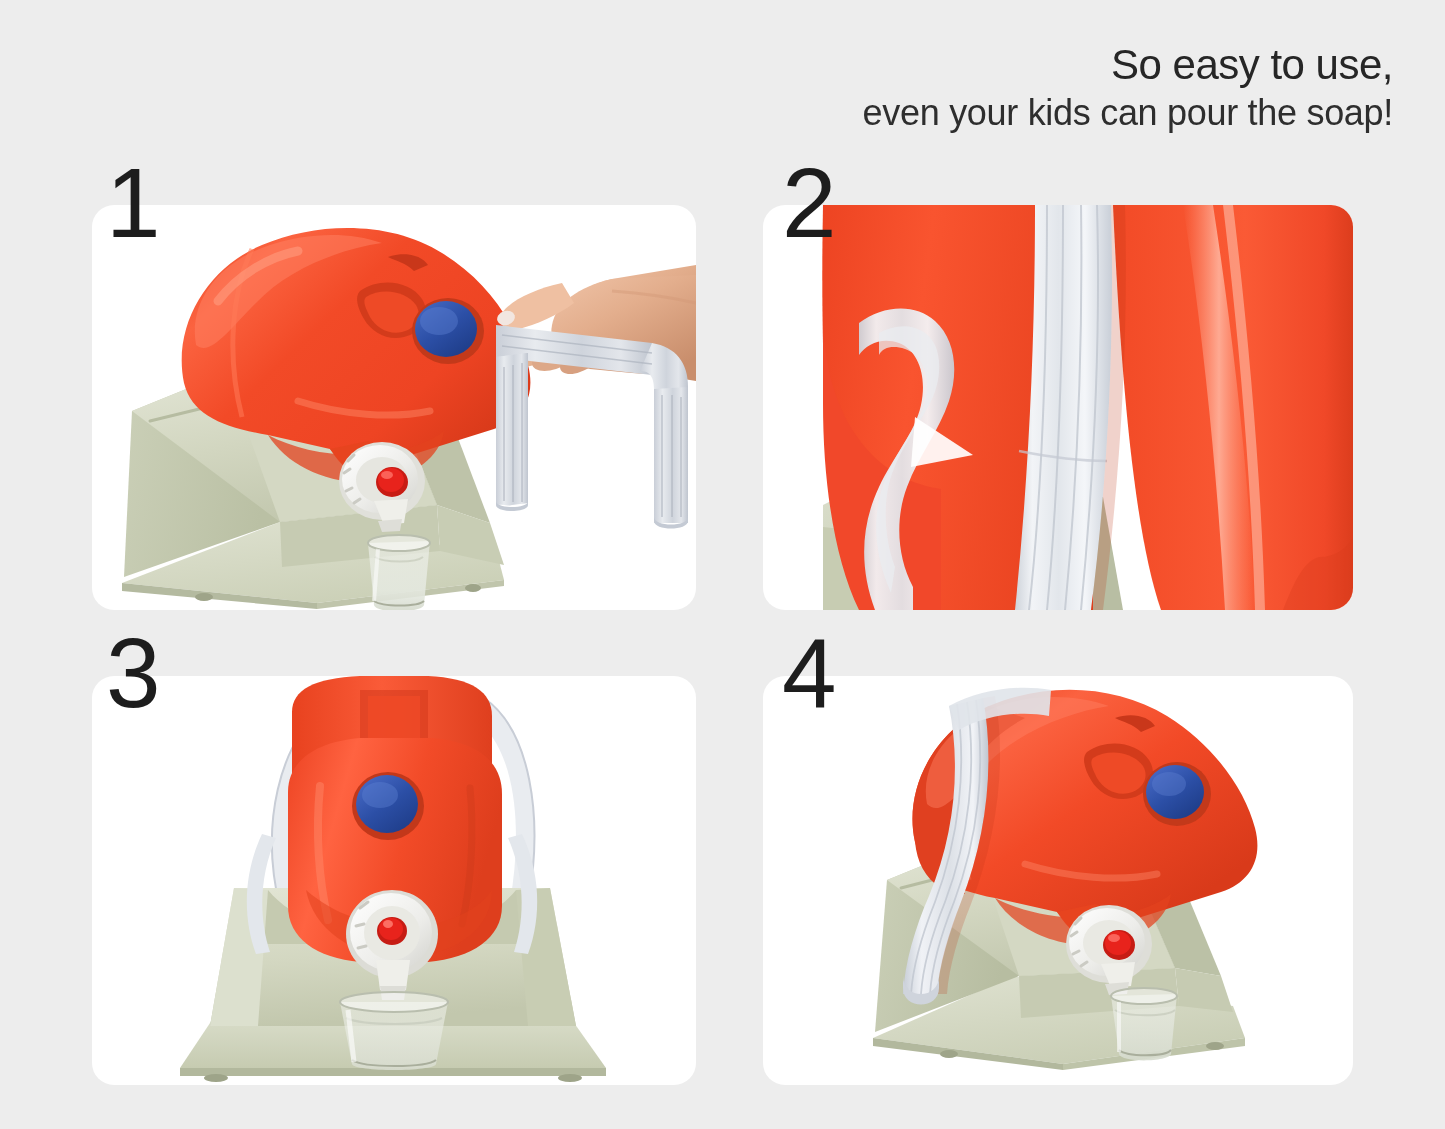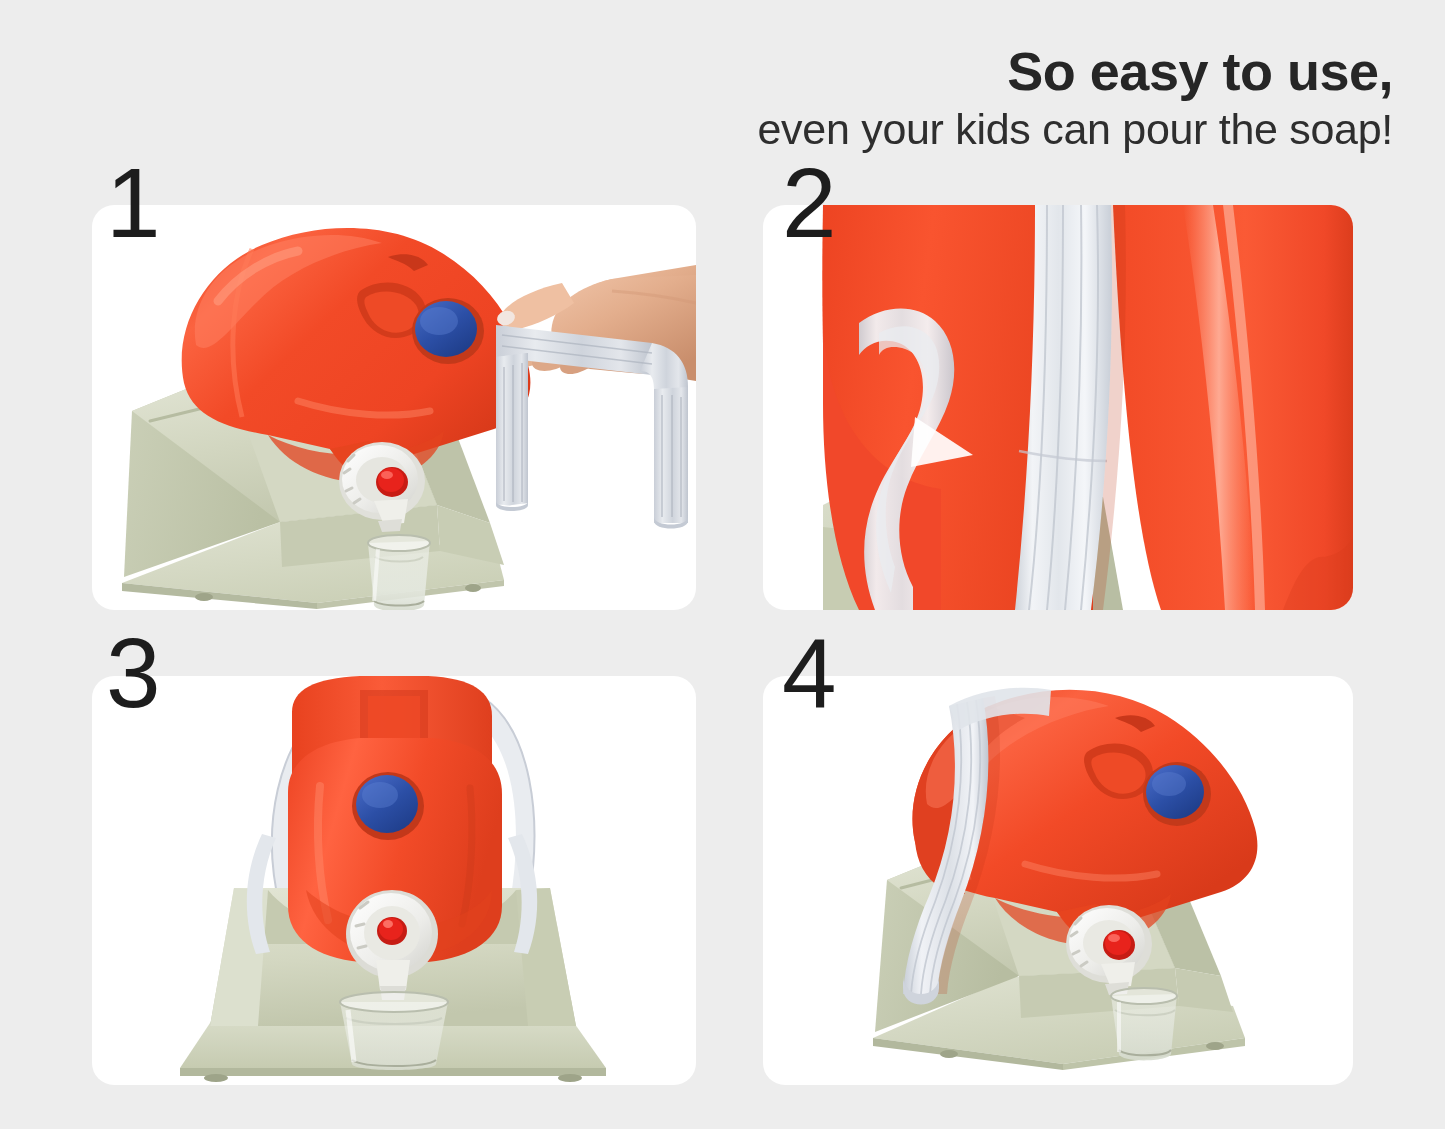--- a/index.html
+++ b/index.html
@@ -18,29 +18,29 @@
   
   #headline {
     position: absolute;
     top: 42px;
     right: 52px;
     text-align: right;
     line-height: 1;
   }
   #headline .line1 {
     display: block;
-    font-size: 54px;
-    font-weight: 700;
+    font-size: 42px;
+    font-weight: 400;
     color: #262626;
     letter-spacing: -0.5px;
     line-height: 1.1;
   }
   #headline .line2 {
     display: block;
-    font-size: 43px;
+    font-size: 36px;
     font-weight: 300;
     color: #2e2e2e;
     letter-spacing: -0.3px;
     line-height: 1.25;
     margin-top: 2px;
   }
 
   
   .panel {
     position: absolute;

